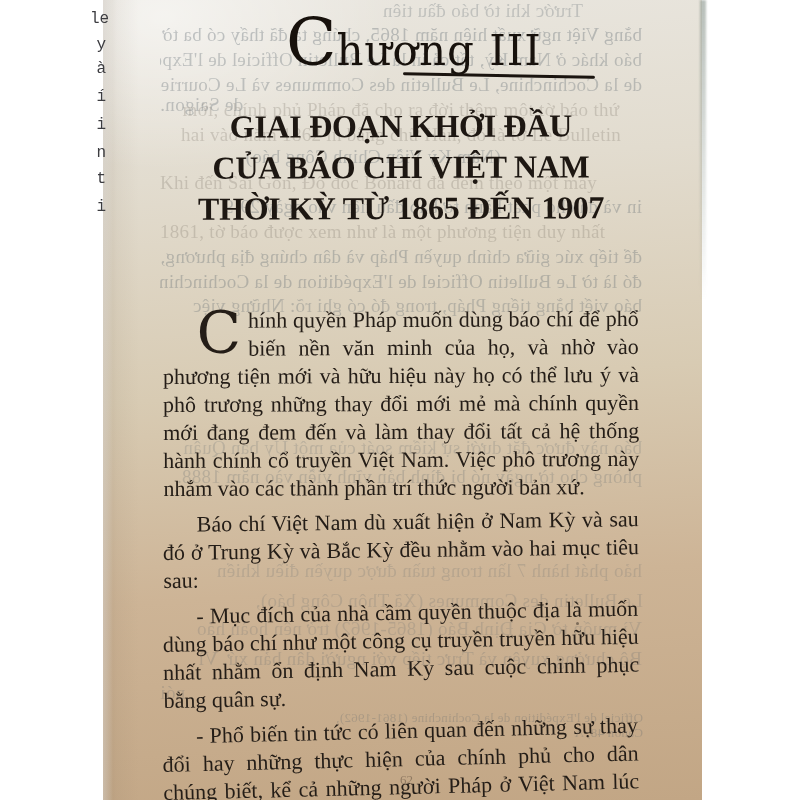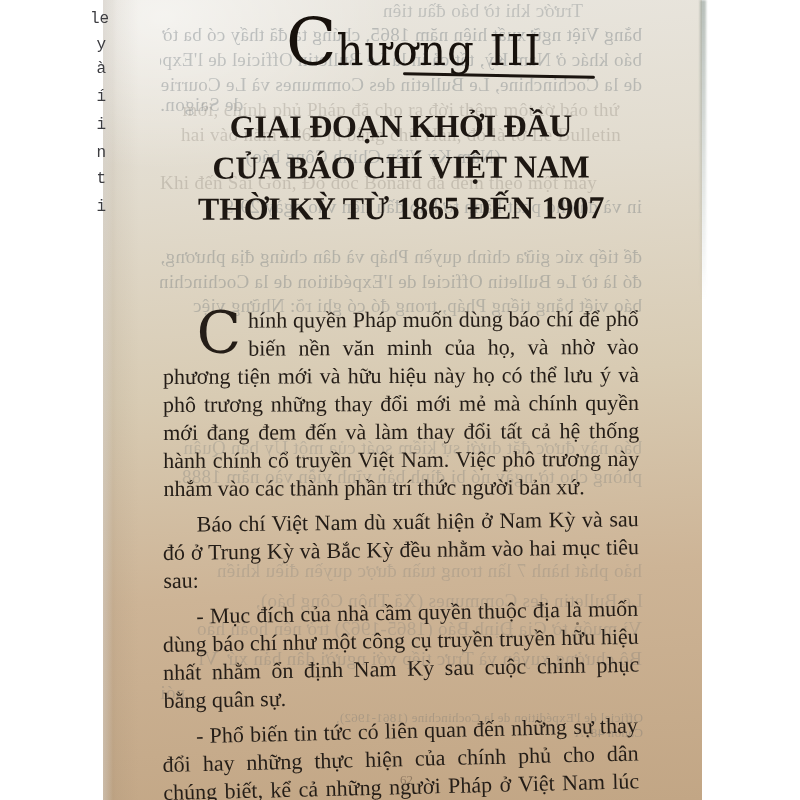--- a/index.html
+++ b/index.html
@@ -98,20 +98,21 @@
         <div class="ghost-line mirror" style="left: 120px; top: 0px; width: 360px; font-size: 19px; opacity: 0.26; text-align: left; color: rgb(84, 96, 105);">Trước khi tờ báo đầu tiên</div>
         <div class="ghost-line mirror" style="left: 57px; top: 24px; width: 482px; font-size: 19px; opacity: 0.32; text-align: left; color: rgb(84, 96, 105);">bằng Việt ngữ xuất hiện năm 1865, chúng ta đã thấy có ba tờ</div>
         <div class="ghost-line mirror" style="left: 57px; top: 49px; width: 482px; font-size: 19px; opacity: 0.3; text-align: left; color: rgb(84, 96, 105);">báo khác ở Nam Kỳ, tất cả in là Le Bulletin Officiel de l'Expédition</div>
         <div class="ghost-line mirror" style="left: 57px; top: 74px; width: 482px; font-size: 19px; opacity: 0.3; text-align: left; color: rgb(84, 96, 105);">de la Cochinchine, Le Bulletin des Communes và Le Courrier</div>
         <div class="ghost-line mirror" style="left: 57px; top: 94px; width: 482px; font-size: 19px; opacity: 0.3; text-align: right; color: rgb(84, 96, 105);">de Saigon.</div>
         <div class="ghost-line" style="left: 57px; top: 99px; width: 482px; font-size: 19px; opacity: 0.24; text-align: center; color: rgb(111, 103, 92);">mới, chính phủ Pháp đã cho ra đời thêm một tờ báo thứ</div>
         <div class="ghost-line" style="left: 57px; top: 124px; width: 482px; font-size: 19px; opacity: 0.24; text-align: center; color: rgb(111, 103, 92);">hai vào năm 1862 in bằng chữ Hán, đó là tờ Le Bulletin</div>
         <div class="ghost-line mirror" style="left: 100px; top: 146px; width: 340px; font-size: 19px; opacity: 0.3; text-align: center; color: rgb(84, 96, 105);">(Nam Kỳ Viễn Chinh Công báo)</div>
         <div class="ghost-line" style="left: 57px; top: 172px; width: 482px; font-size: 19px; opacity: 0.24; text-align: left; color: rgb(111, 103, 92);">Khi đến Sài Gòn, Đô đốc Bonard đã đem theo một máy</div>
         <div class="ghost-line mirror" style="left: 57px; top: 196px; width: 482px; font-size: 19px; opacity: 0.3; text-align: left; color: rgb(84, 96, 105);">in và đã cho phát hành tờ báo đầu tiên vào ngày 29-9</div>
+        <div class="ghost-line" style="left: 57px; top: 221px; width: 482px; font-size: 19px; opacity: 0.24; text-align: left; color: rgb(111, 103, 92);">1861, tờ báo được xem như là một phương tiện duy nhất</div>
         <div class="ghost-line mirror" style="left: 57px; top: 246px; width: 482px; font-size: 19px; opacity: 0.3; text-align: left; color: rgb(84, 96, 105);">để tiếp xúc giữa chính quyền Pháp và dân chúng địa phương,</div>
         <div class="ghost-line mirror" style="left: 57px; top: 271px; width: 482px; font-size: 19px; opacity: 0.3; text-align: left; color: rgb(84, 96, 105);">đó là tờ Le Bulletin Officiel de l'Expédition de la Cochinchine,</div>
         <div class="ghost-line mirror" style="left: 57px; top: 295px; width: 482px; font-size: 19px; opacity: 0.28; text-align: left; color: rgb(84, 96, 105);">báo viết bằng tiếng Pháp, trong đó có ghi rõ: Những việc</div>
         <div class="ghost-line mirror" style="left: 57px; top: 437px; width: 482px; font-size: 19px; opacity: 0.2; text-align: left; color: rgb(84, 96, 105);">báo này được đặt dưới sự kiểm soát của một Ủy ban Quân</div>
         <div class="ghost-line mirror" style="left: 57px; top: 466px; width: 482px; font-size: 19px; opacity: 0.22; text-align: left; color: rgb(84, 96, 105);">phòng cho tờ ngày nó bị đình bản vĩnh viễn vào năm 1888.</div>
         <div class="ghost-line mirror" style="left: 57px; top: 560px; width: 482px; font-size: 19px; opacity: 0.18; text-align: left; color: rgb(84, 96, 105);">hảo phát hành 7 lần trong tuần được quyền điều khiển</div>
         <div class="ghost-line mirror" style="left: 120px; top: 590px; width: 420px; font-size: 19px; opacity: 0.18; text-align: left; color: rgb(84, 96, 105);">Le Bulletin des Communes (Xã Thôn Công báo),</div>
         <div class="ghost-line mirror" style="left: 57px; top: 618px; width: 482px; font-size: 19px; opacity: 0.18; text-align: left; color: rgb(84, 96, 105);">Vì muốn tờ Gia Định Báo (1865-1962) trở nên hoàn hảo</div>
         <div class="ghost-line mirror" style="left: 57px; top: 648px; width: 482px; font-size: 19px; opacity: 0.2; text-align: left; color: rgb(84, 96, 105);">Bộ chưởng xuyên và Trực tiếp với người dân bản xứ. Vì</div>
         <div class="ghost-line mirror" style="left: 57px; top: 682px; width: 90px; font-size: 19px; opacity: 0.2; text-align: right; color: rgb(84, 96, 105);">nói</div>

